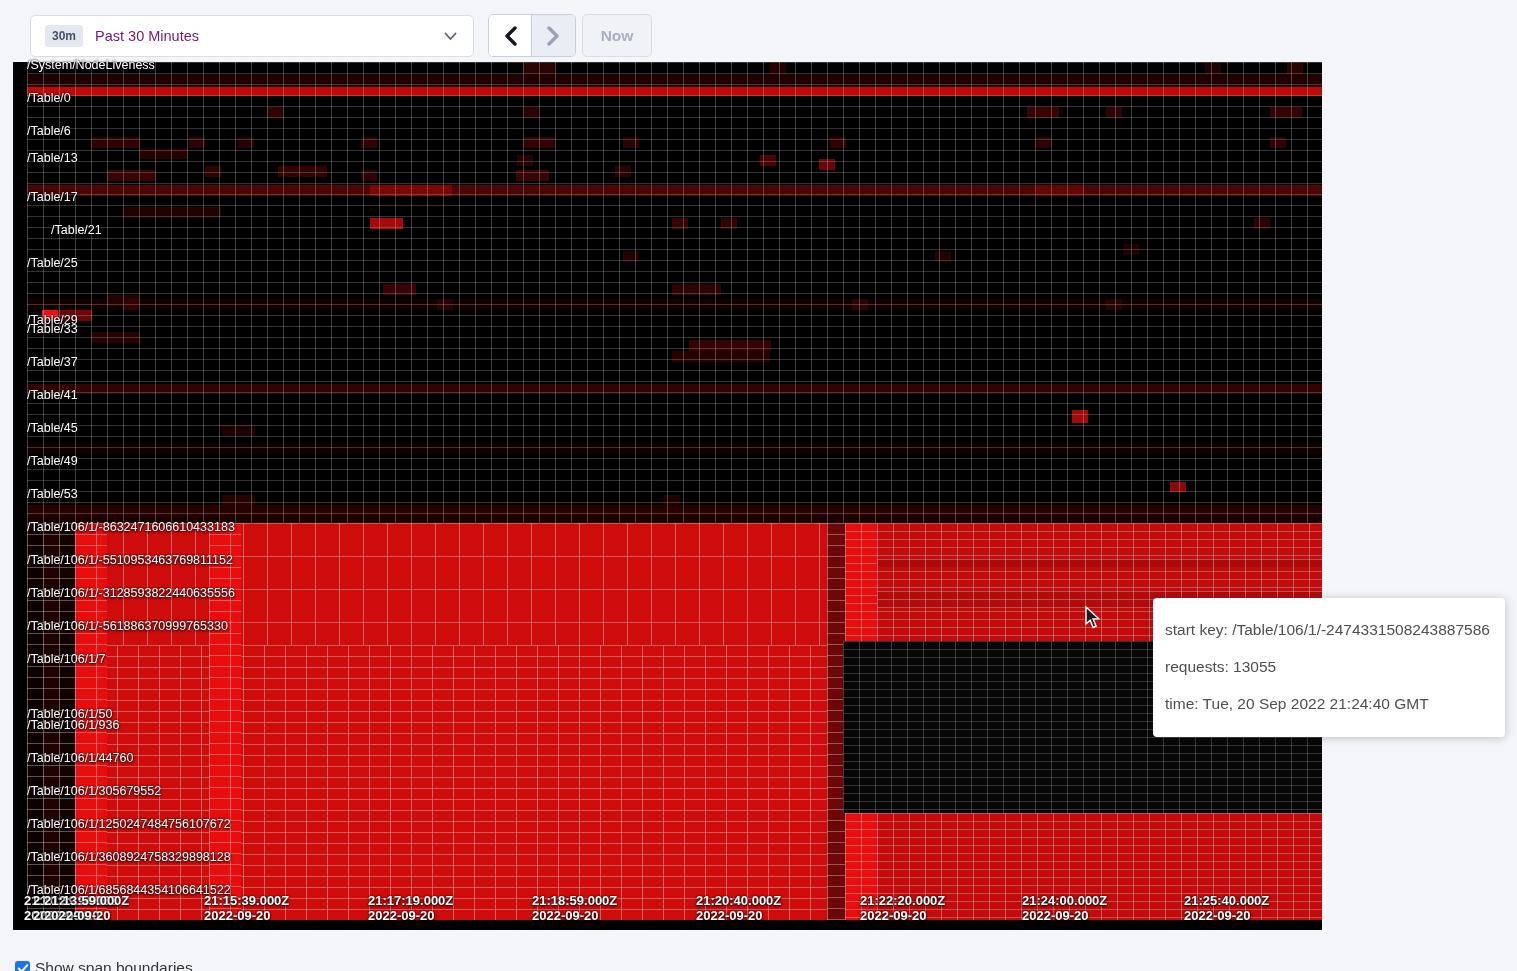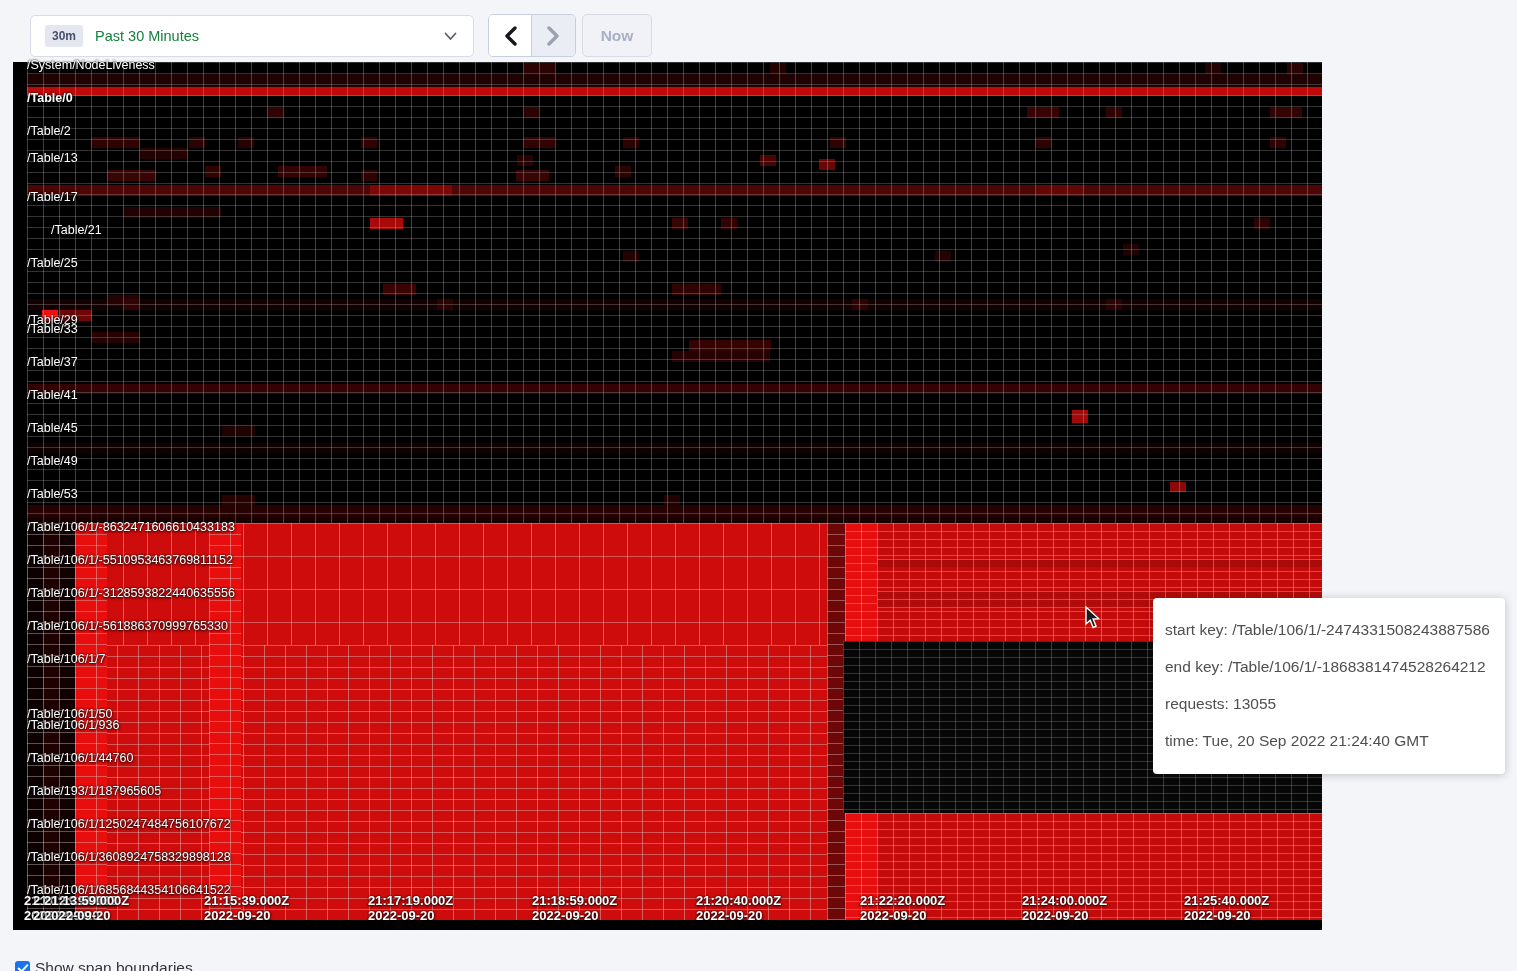--- a/index.html
+++ b/index.html
@@ -5,21 +5,21 @@
   html,body{margin:0;padding:0;}
   body{width:1517px;height:971px;position:relative;overflow:hidden;
        background:#f4f5f9;font-family:"Liberation Sans",sans-serif;}
   
   .toolbar{position:absolute;left:0;top:0;width:1517px;height:62px;padding-left:44px;}
   .select{position:absolute;left:30px;top:15px;width:444px;height:42px;background:#fff;
           border:1px solid #d9dce6;border-radius:5px;display:flex;align-items:center;
           cursor:pointer;box-sizing:border-box;}
   .badge{background:#e4e7f0;color:#475068;font-size:12px;font-weight:bold;
          border-radius:3px;padding:4px 7px;margin-left:14px;}
-  .range-label{font-size:14.5px;color:#15803d;margin-left:12px;}
+  .range-label{font-size:14.5px;color:#701a75;margin-left:12px;}
   .chev{position:absolute;right:16px;color:#5a6172;font-size:13px;}
   .navgrp{position:absolute;left:488px;top:14px;height:43px;border:1px solid #c9cede;
           border-radius:5px;display:flex;overflow:hidden;box-sizing:border-box;}
   .navbtn{width:43px;height:100%;display:flex;align-items:center;justify-content:center;
           font-size:20px;font-weight:bold;box-sizing:border-box;cursor:pointer;}
   .navbtn.prev{background:#fff;color:#16181d;border-right:1px solid #c9cede;}
   .navbtn.next{background:#ebedf4;color:#9aa1b3;}
   .nowbtn{position:absolute;left:582px;top:14px;width:70px;height:43px;background:#f1f2f8;
           border:1px solid #d9dce6;border-radius:5px;color:#a9b0c4;font-size:15.5px;
           font-weight:bold;display:flex;align-items:center;justify-content:center;
@@ -164,42 +164,42 @@
     <div class="hr gm" style="left: 209px; top: 523px; width: 32px; height: 397px; background-color: rgb(232, 14, 14);"></div>
     <div class="hr gm" style="left: 827px; top: 523px; width: 18px; height: 397px; background-color: rgb(110, 7, 7);"></div>
     <div class="hr gf" style="left: 845px; top: 523px; width: 477px; height: 118px; background-color: rgb(196, 11, 11);"></div>
     <div class="hr gf" style="left: 877px; top: 559px; width: 445px; height: 8px; background-color: rgb(171, 10, 10);"></div>
     <div class="hr gf" style="left: 877px; top: 591px; width: 445px; height: 17px; background-color: rgb(178, 11, 11);"></div>
     <div class="hr gf" style="left: 845px; top: 523px; width: 32px; height: 118px; background-color: rgb(230, 14, 14);"></div>
     <div class="hr gf2" style="left: 843px; top: 641px; width: 479px; height: 172px; background-color: rgb(7, 7, 7);"></div>
     <div class="hr gf" style="left: 845px; top: 813px; width: 477px; height: 107px; background-color: rgb(196, 11, 11);"></div>
     <div class="hr gf" style="left: 845px; top: 813px; width: 32px; height: 107px; background-color: rgb(230, 14, 14);"></div>
     <div class="rowlab" style="top: 65px;">/System/NodeLiveness</div>
-    <div class="rowlab" style="top: 98px; font-weight: bold;">/Table/0</div>
-    <div class="rowlab" style="top: 131px;">/Table/2</div>
+    <div class="rowlab" style="top: 98px;">/Table/0</div>
+    <div class="rowlab" style="top: 131px;">/Table/6</div>
     <div class="rowlab" style="top: 158px;">/Table/13</div>
     <div class="rowlab" style="top: 197px;">/Table/17</div>
     <div class="rowlab" style="top: 230px; padding-left: 24px;">/Table/21</div>
     <div class="rowlab" style="top: 263px;">/Table/25</div>
     <div class="rowlab" style="top: 296px; margin-top: 24px;">/Table/29</div>
     <div class="rowlab" style="top: 329px;">/Table/33</div>
     <div class="rowlab" style="top: 362px;">/Table/37</div>
     <div class="rowlab" style="top: 395px;">/Table/41</div>
     <div class="rowlab" style="top: 428px;">/Table/45</div>
     <div class="rowlab" style="top: 461px;">/Table/49</div>
     <div class="rowlab" style="top: 494px;">/Table/53</div>
     <div class="rowlab" style="top: 527px;">/Table/106/1/-8632471606610433183</div>
     <div class="rowlab" style="top: 560px;">/Table/106/1/-5510953463769811152</div>
     <div class="rowlab" style="top: 593px;">/Table/106/1/-3128593822440635556</div>
     <div class="rowlab" style="top: 626px;">/Table/106/1/-561886370999765330</div>
     <div class="rowlab" style="top: 659px;">/Table/106/1/7</div>
     <div class="rowlab" style="top: 714px;">/Table/106/1/50</div>
     <div class="rowlab" style="top: 725px;">/Table/106/1/936</div>
     <div class="rowlab" style="top: 758px;">/Table/106/1/44760</div>
-    <div class="rowlab" style="top: 791px;">/Table/193/1/187965605</div>
+    <div class="rowlab" style="top: 791px;">/Table/106/1/305679552</div>
     <div class="rowlab" style="top: 824px;">/Table/106/1/1250247484756107672</div>
     <div class="rowlab" style="top: 857px;">/Table/106/1/3608924758329898128</div>
     <div class="rowlab" style="top: 890px;">/Table/106/1/6856844354106641522</div>
     <div class="xlab" style="left: 24px;">
       <div>21:10:39.000Z</div>
       <div>2022-09-20</div>
     </div>
     <div class="xlab" style="left: 33px;">
       <div>21:12:19.000Z</div>
       <div>2022-09-20</div>
@@ -237,21 +237,20 @@
       <div>2022-09-20</div>
     </div>
     <div class="xlab" style="left: 1348px; clip-path: inset(0px 116px 0px 0px);">
       <div>21:27:20.000Z</div>
       <div>2022-09-20</div>
     </div>
   </div>
 
 <div class="tooltip">
   <div>start key: /Table/106/1/-2474331508243887586</div>
-  <div>end key: /Table/106/1/-1868381474528264212</div>
   <div>requests: 13055</div>
   <div>time: Tue, 20 Sep 2022 21:24:40 GMT</div>
 </div>
 
 <div class="cursor">
   <svg width="18" height="24" viewBox="0 0 18 24">
     <path d="M2 1 L2 18 L6.2 14.2 L9.2 21.5 L12.1 20.2 L9.1 13 L14.6 12.6 Z" fill="#1b1b1b" stroke="#fff" stroke-width="1.4"></path>
   </svg>
 </div>
 

